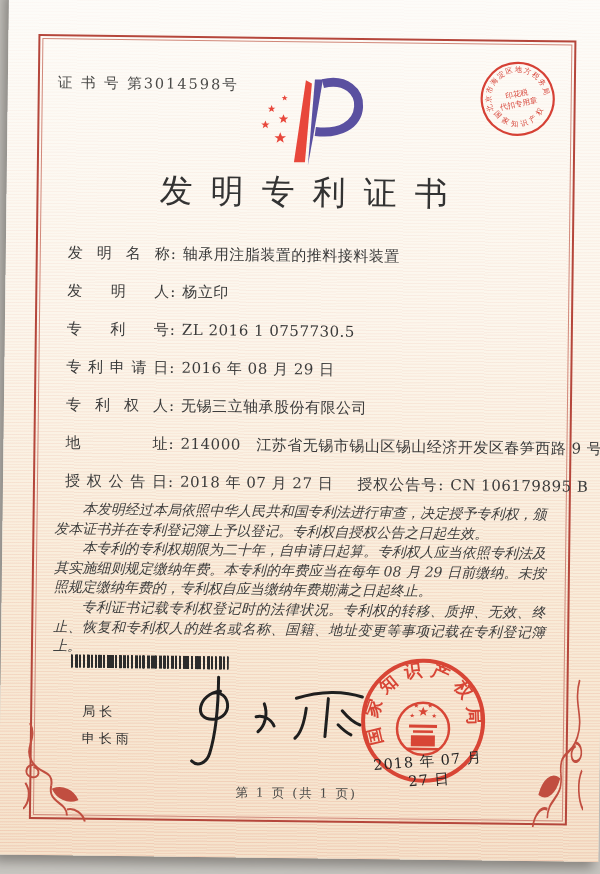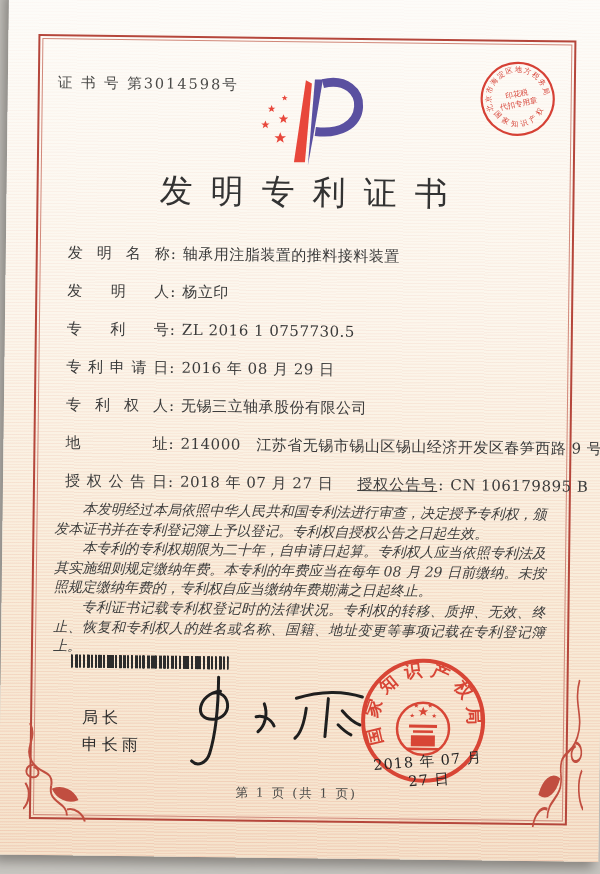--- a/index.html
+++ b/index.html
@@ -20,31 +20,31 @@
   .certno{position:absolute;left:50px;top:86px;font-size:14.5px;letter-spacing:2px;color:#4a4a48;}
   .title{position:absolute;left:30px;top:180px;width:534px;text-align:center;
     font-size:33px;letter-spacing:18px;text-indent:18px;color:#333;font-weight:500;}
   .fields{position:absolute;left:62px;top:254px;width:482px;font-size:15px;color:#3b3b3b;}
   .frow{display:flex;align-items:baseline;margin-bottom:15px;line-height:23px;white-space:nowrap;}
   .fgroup{display:flex;align-items:baseline;white-space:nowrap;}
   .flabel{display:inline-block;width:102px;flex:none;text-align:justify;text-align-last:justify;}
   .fcolon{margin:0 7px 0 1px;}
   .fvalue{letter-spacing:.5px;}
   .frow .second{margin-left:24px;}
-  .second .flabel{width:auto;text-align-last:auto;letter-spacing:1px;text-decoration:underline;}
+  .second .flabel{width:auto;text-align-last:auto;letter-spacing:1px;}
   .paras{position:absolute;left:52px;top:512px;width:492px;}
   .paras p{margin:0;font-size:14px;line-height:19.6px;text-indent:2em;text-align:justify;
     font-style:italic;color:#3e3e3e;}
   .barcode{position:absolute;left:70px;top:667px;width:158px;height:13px;
     background:
       repeating-linear-gradient(90deg,#2c2c2c 0 2px,transparent 2px 4px),
       repeating-linear-gradient(90deg,#2c2c2c 0 1px,transparent 1px 6px),
       repeating-linear-gradient(90deg,transparent 0 5px,#2c2c2c 5px 7px,transparent 7px 11px);}
   .issuer{position:absolute;left:82px;top:710px;font-family:"Liberation Sans","DejaVu Sans",sans-serif;
-    font-size:16px;color:#2e2e2e;letter-spacing:4px;line-height:27px;margin-top:6px;}
+    font-size:13px;color:#2e2e2e;letter-spacing:4px;line-height:27px;}
   .signature{position:absolute;left:168px;top:678px;width:205px;height:110px;}
   .seal{position:absolute;left:357px;top:663px;width:132px;height:132px;opacity:.93;}
   .sealdate{position:absolute;left:362px;top:760px;width:134px;text-align:center;
     font-size:14.5px;color:#262626;letter-spacing:1px;transform:rotate(-5deg);}
   .taxstamp{position:absolute;left:468px;top:64px;width:84px;height:84px;opacity:.95;}
   .logo{position:absolute;left:246px;top:84px;width:116px;height:106px;}
   .orn-bl{position:absolute;left:24px;top:736px;width:84px;height:98px;}
   .orn-br{position:absolute;left:516px;top:686px;width:68px;height:148px;transform:scaleX(-1);}
   .footer{position:absolute;left:30px;top:795px;width:534px;text-align:center;
     font-size:12.5px;letter-spacing:2px;color:#4a4a48;}

